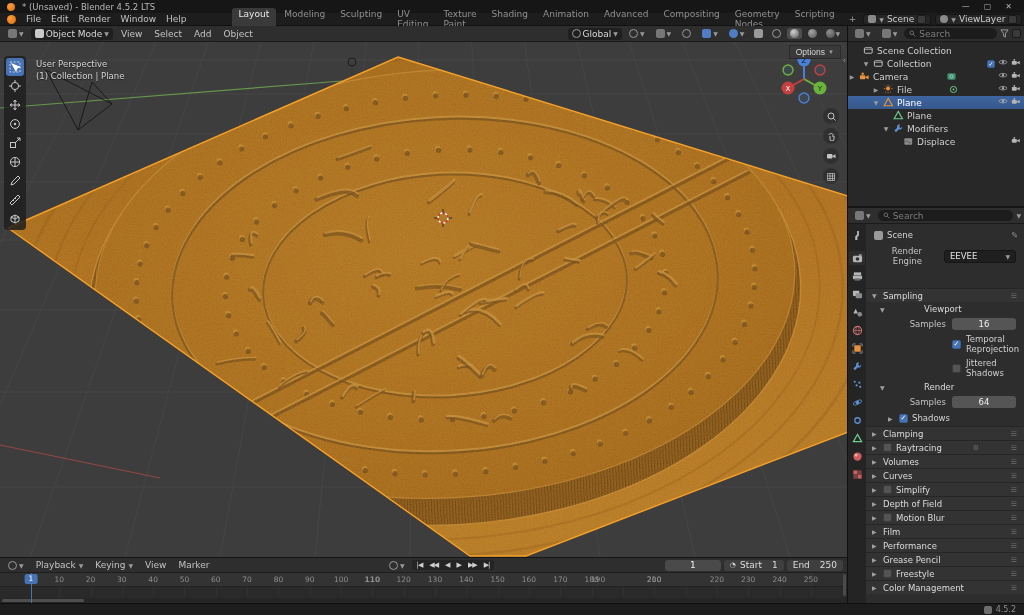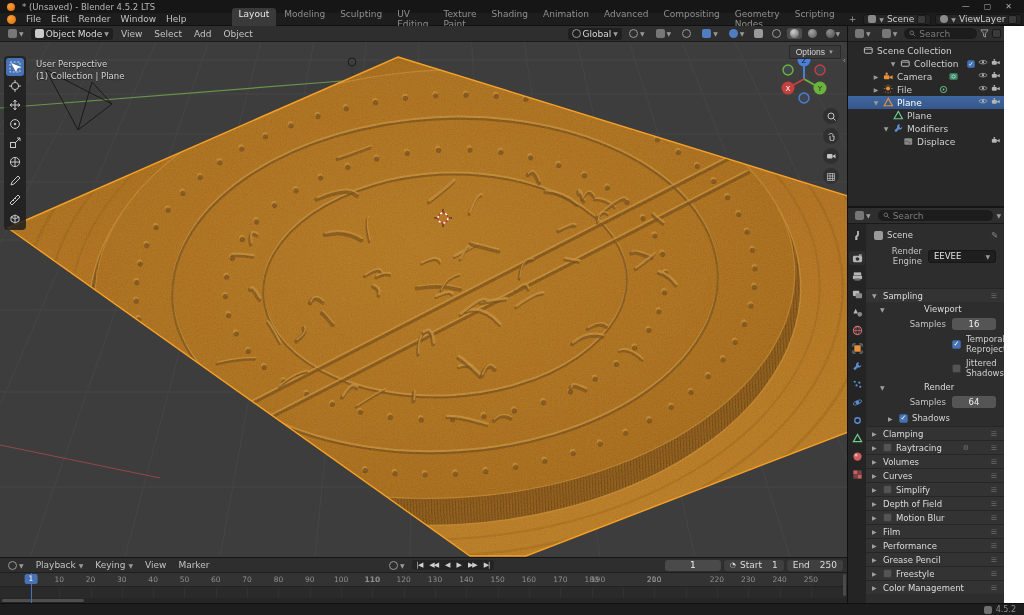--- a/index.html
+++ b/index.html
@@ -1,18 +1,18 @@
 <!DOCTYPE html>
 <html><head>
 <meta charset="utf-8">
 <style>
   * { margin:0; padding:0; box-sizing:border-box; }
   html,body { width:1024px; height:615px; overflow:hidden; background:#111; }
   body { font-family:"DejaVu Sans","Liberation Sans",sans-serif; font-size:9px; color:#cfcfcf; -webkit-font-smoothing:antialiased; }
-  .window { width:1024px; height:615px; display:flex; flex-direction:column; background:#ffffff; }
+  .window { width:1024px; height:615px; display:flex; flex-direction:column; background:#0ea5e9; }
 
   
   .titlebar { height:13px; background:#161616; display:flex; align-items:center; padding:0 4px; flex:0 0 auto; }
   .titlebar .title { color:#b8b8b8; font-size:8.5px; margin-left:4px; }
   .win-btns { margin-left:auto; display:flex; gap:14px; padding-right:8px; color:#b0b0b0; font-size:8px; }
   .win-btn { cursor:default; line-height:13px; }
 
   
   .menubar { height:13px; background:#1d1d1d; display:flex; align-items:center; padding:0 4px; gap:2px; flex:0 0 auto; border-bottom:1px solid #111; }
   .logo-dot { width:9px; height:9px; border-radius:50%; background:radial-gradient(circle at 35% 35%, #ff9f3e, #d66a00); margin:0 3px; flex:0 0 auto; }
@@ -23,21 +23,21 @@
   .tab-add { color:#9a9a9a; padding:0 5px; }
   .mb-right { margin-left:auto; display:flex; align-items:center; gap:4px; }
   .selector { display:flex; align-items:center; gap:3px; background:#262626; border:1px solid #151515; border-radius:3px; padding:0 4px; height:11px; color:#cfcfcf; }
   .selector .sicon { width:8px; height:8px; border-radius:2px; background:#8a8a8a; }
   .caret { color:#9a9a9a; font-size:6px; }
   .chip-icon { width:9px; height:9px; background:#3a3a3a; border:1px solid #1a1a1a; border-radius:2px; }
 
   
   .main { flex:1 1 auto; display:flex; min-height:0; }
   .left-col { width:848px; display:flex; flex-direction:column; border-right:1px solid #101010; }
-  .right-col { width:156px; display:flex; flex-direction:column; background:#282828; }
+  .right-col { width:176px; display:flex; flex-direction:column; background:#282828; }
 
   
   .vp-header { height:16px; background:#2e2e2e; border-bottom:1px solid #1a1a1a; display:flex; align-items:center; gap:3px; padding:0 4px; flex:0 0 auto; }
   .hbtn { display:flex; align-items:center; gap:2px; background:#1f1f1f; border-radius:3px; padding:1px 4px; color:#d8d8d8; height:12px; }
   .hbtn.flat { background:transparent; }
   .hicon { width:9px; height:9px; background:#777; border-radius:2px; display:inline-block; }
   .hicon.blue { background:#4f7cc2; }
   .hicon.round { border-radius:50%; background:transparent; border:1px solid #999; }
   .vp-right { margin-left:auto; display:flex; align-items:center; gap:3px; }
   .sphere { width:9px; height:9px; border-radius:50%; background:radial-gradient(circle at 35% 30%,#cfcfcf,#5d5d5d); display:inline-block; }
@@ -79,21 +79,21 @@
   .pr-header { height:16px; background:#2e2e2e; border-bottom:1px solid #1a1a1a; display:flex; align-items:center; gap:3px; padding:0 3px; flex:0 0 auto; }
   .pr-body { flex:1; display:flex; min-height:0; background:#2d2d2d; }
   .ptabs { width:18px; background:#242424; display:flex; flex-direction:column; align-items:center; padding-top:4px; gap:4px; flex:0 0 auto; }
   .ptab { width:16px; height:14px; display:flex; align-items:center; justify-content:center; border-radius:2px 0 0 2px; }
   .ptab.active { background:#2d2d2d; }
   .ptab.gap { margin-bottom:5px; }
   .ptab svg { width:11px; height:11px; }
   .pcontent { flex:1; overflow:hidden; font-size:8.5px; }
   .crumb { display:flex; align-items:center; gap:4px; padding:6px 6px 4px 8px; color:#d5d5d5; }
   .crumb .pin { margin-left:auto; color:#8a8a8a; }
-  .prow { display:flex; align-items:center; padding:2px 8px 2px 0; }
+  .prow { display:flex; align-items:center; padding:2px 8px 2px 0;gap:16px; }
   .prow .plabel { width:62px; text-align:right; padding-right:6px; color:#c3c3c3; flex:0 0 auto; }
   .dropdown { flex:1; background:#1f1f1f; border:1px solid #161616; border-radius:3px; height:13px; display:flex; align-items:center; padding:0 5px; color:#e0e0e0; justify-content:space-between; }
   .panel-hdr { height:14px; display:flex; align-items:center; gap:4px; padding:0 6px; background:#333333; border-top:1px solid #262626; color:#dcdcdc; }
   .panel-hdr.sub { background:transparent; border:none; padding-left:14px;gap:37px; }
   .panel-hdr .grip { margin-left:auto; color:#6e6e6e; letter-spacing:1px; font-size:7px; }
   .twist { color:#9f9f9f; font-size:6px; width:7px; }
   .num-field { width:86px; background:#555555; border-radius:3px; height:12px; color:#f0f0f0; display:flex; align-items:center; justify-content:center; }
   .check-row { display:flex; align-items:center; gap:5px; padding:2px 0 2px 86px; color:#cfcfcf; }
   .checkbox { width:9px; height:9px; border-radius:2px; background:#545454; border:1px solid #3a3a3a; display:flex; align-items:center; justify-content:center; font-size:7px; color:#fff; flex:0 0 auto; }
   .checkbox.on { background:#4772b3; border-color:#3a5f96; }
@@ -922,42 +922,42 @@
             <div class="ol-row" style="padding-left: 4px;">
               <span class="twisty"></span>
               <span class="oicon"><svg viewBox="0 0 12 12">
                   <rect x="1.5" y="3" width="8.5" height="6" rx="1" fill="none" stroke="#c9c9c9"></rect>
                   <path d="M1.5 4.8h8.5" stroke="#c9c9c9" stroke-width=".7"></path>
                 </svg></span>
               <span class="ol-label">Scene Collection</span>
               <span style="flex:1"></span>
               <span class="ol-controls"></span>
             </div>
-            <div class="ol-row" style="padding-left: 14px; margin-left: 27px;">
+            <div class="ol-row" style="padding-left: 14px;">
               <span class="twisty">▼</span>
               <span class="oicon"><svg viewBox="0 0 12 12">
                   <rect x="1.5" y="3" width="8.5" height="6" rx="1" fill="none" stroke="#c9c9c9"></rect>
                   <path d="M1.5 4.8h8.5" stroke="#c9c9c9" stroke-width=".7"></path>
                 </svg></span>
               <span class="ol-label">Collection</span>
               <span style="flex:1"></span>
               <span class="ol-controls">
                 <span class="checkbox on" style="width:8px;height:8px;font-size:6px">✓</span>
                 <span><svg viewBox="0 0 12 12" width="10" height="10">
                     <path d="M1 5c2.2-2.8 7.8-2.8 10 0-2.2 2.8-7.8 2.8-10 0z" fill="none" stroke="#b5b5b5" stroke-width=".9"></path>
                     <circle cx="6" cy="5" r="1.3" fill="#b5b5b5"></circle>
                   </svg></span>
                 <span><svg viewBox="0 0 12 12" width="10" height="10">
                     <rect x="1" y="3.5" width="6" height="4.5" rx="1" fill="#b5b5b5"></rect>
                     <path d="M7 5.3l3.5-1.8v4L7 5.9z" fill="#b5b5b5"></path>
                     <circle cx="4" cy="2.3" r="1.1" fill="#b5b5b5"></circle>
                   </svg></span>
               </span>
             </div>
-            <div class="ol-row" style="padding-left: 24px;">
+            <div class="ol-row" style="">
               <span class="twisty">▶</span>
               <span class="oicon"><svg viewBox="0 0 12 12">
                   <rect x="1" y="4.5" width="6" height="4.5" rx="1" fill="#e8913c"></rect>
                   <path d="M7 6.5l3.5-2v4.5L7 7.3z" fill="#e8913c"></path>
                   <circle cx="4" cy="3" r="1.3" fill="#e8913c"></circle>
                 </svg></span>
               <span class="ol-label">Camera</span>
               <span class="oicon"><svg viewBox="0 0 12 12">
                   <rect x="1.5" y="2.5" width="9" height="7" rx="1.5" fill="#3f8d6e"></rect>
                   <circle cx="6" cy="6" r="1.8" fill="none" stroke="#bfe8d6" stroke-width=".8"></circle>

